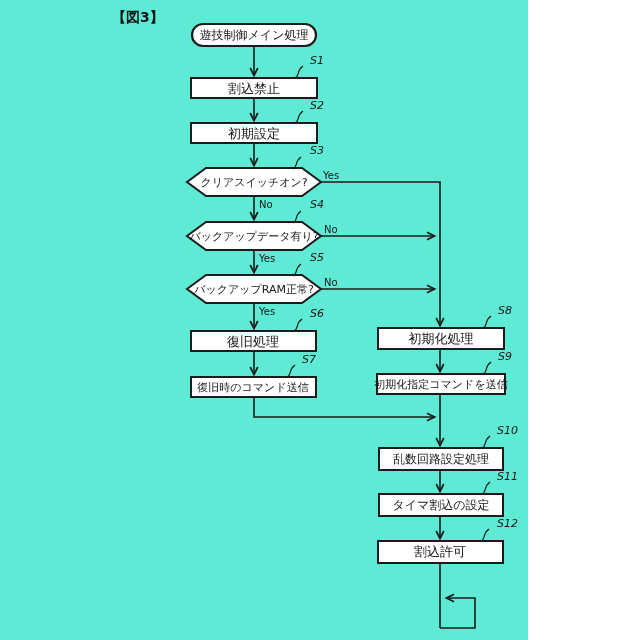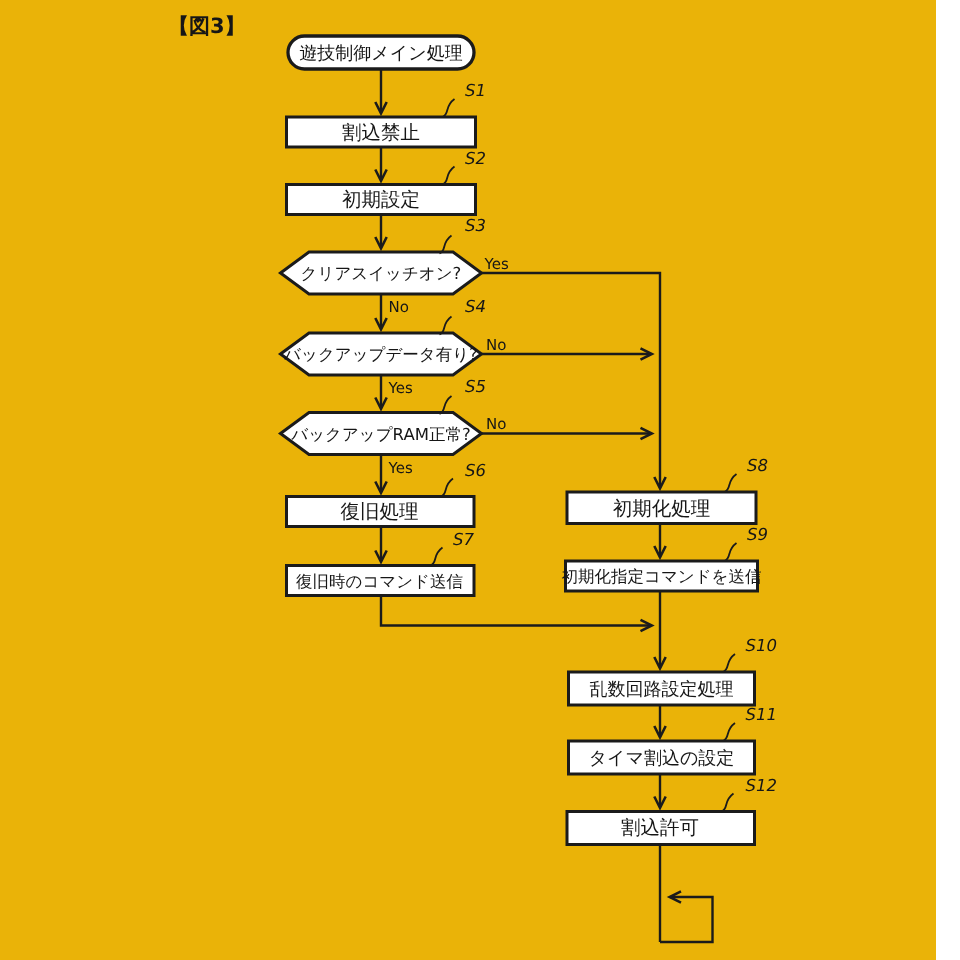--- a/index.html
+++ b/index.html
@@ -5,23 +5,23 @@
   html, body {
     margin: 0;
     padding: 0;
     width: 640px;
     height: 640px;
     background: #ffffff;
     font-family: "DejaVu Sans", "Liberation Sans", sans-serif;
   }
   .canvas-wrap {
     position: relative;
-    width: 624px;
+    width: 528px;
     height: 640px;
-    background: #eab308;
+    background: #5eead4;
   }
   svg { display: block; }
   .shape {
     fill: #ffffff;
     stroke: #1b1b1b;
     stroke-width: 2;
   }
   .terminal { stroke-width: 2.2; }
   .flow {
     fill: none;

